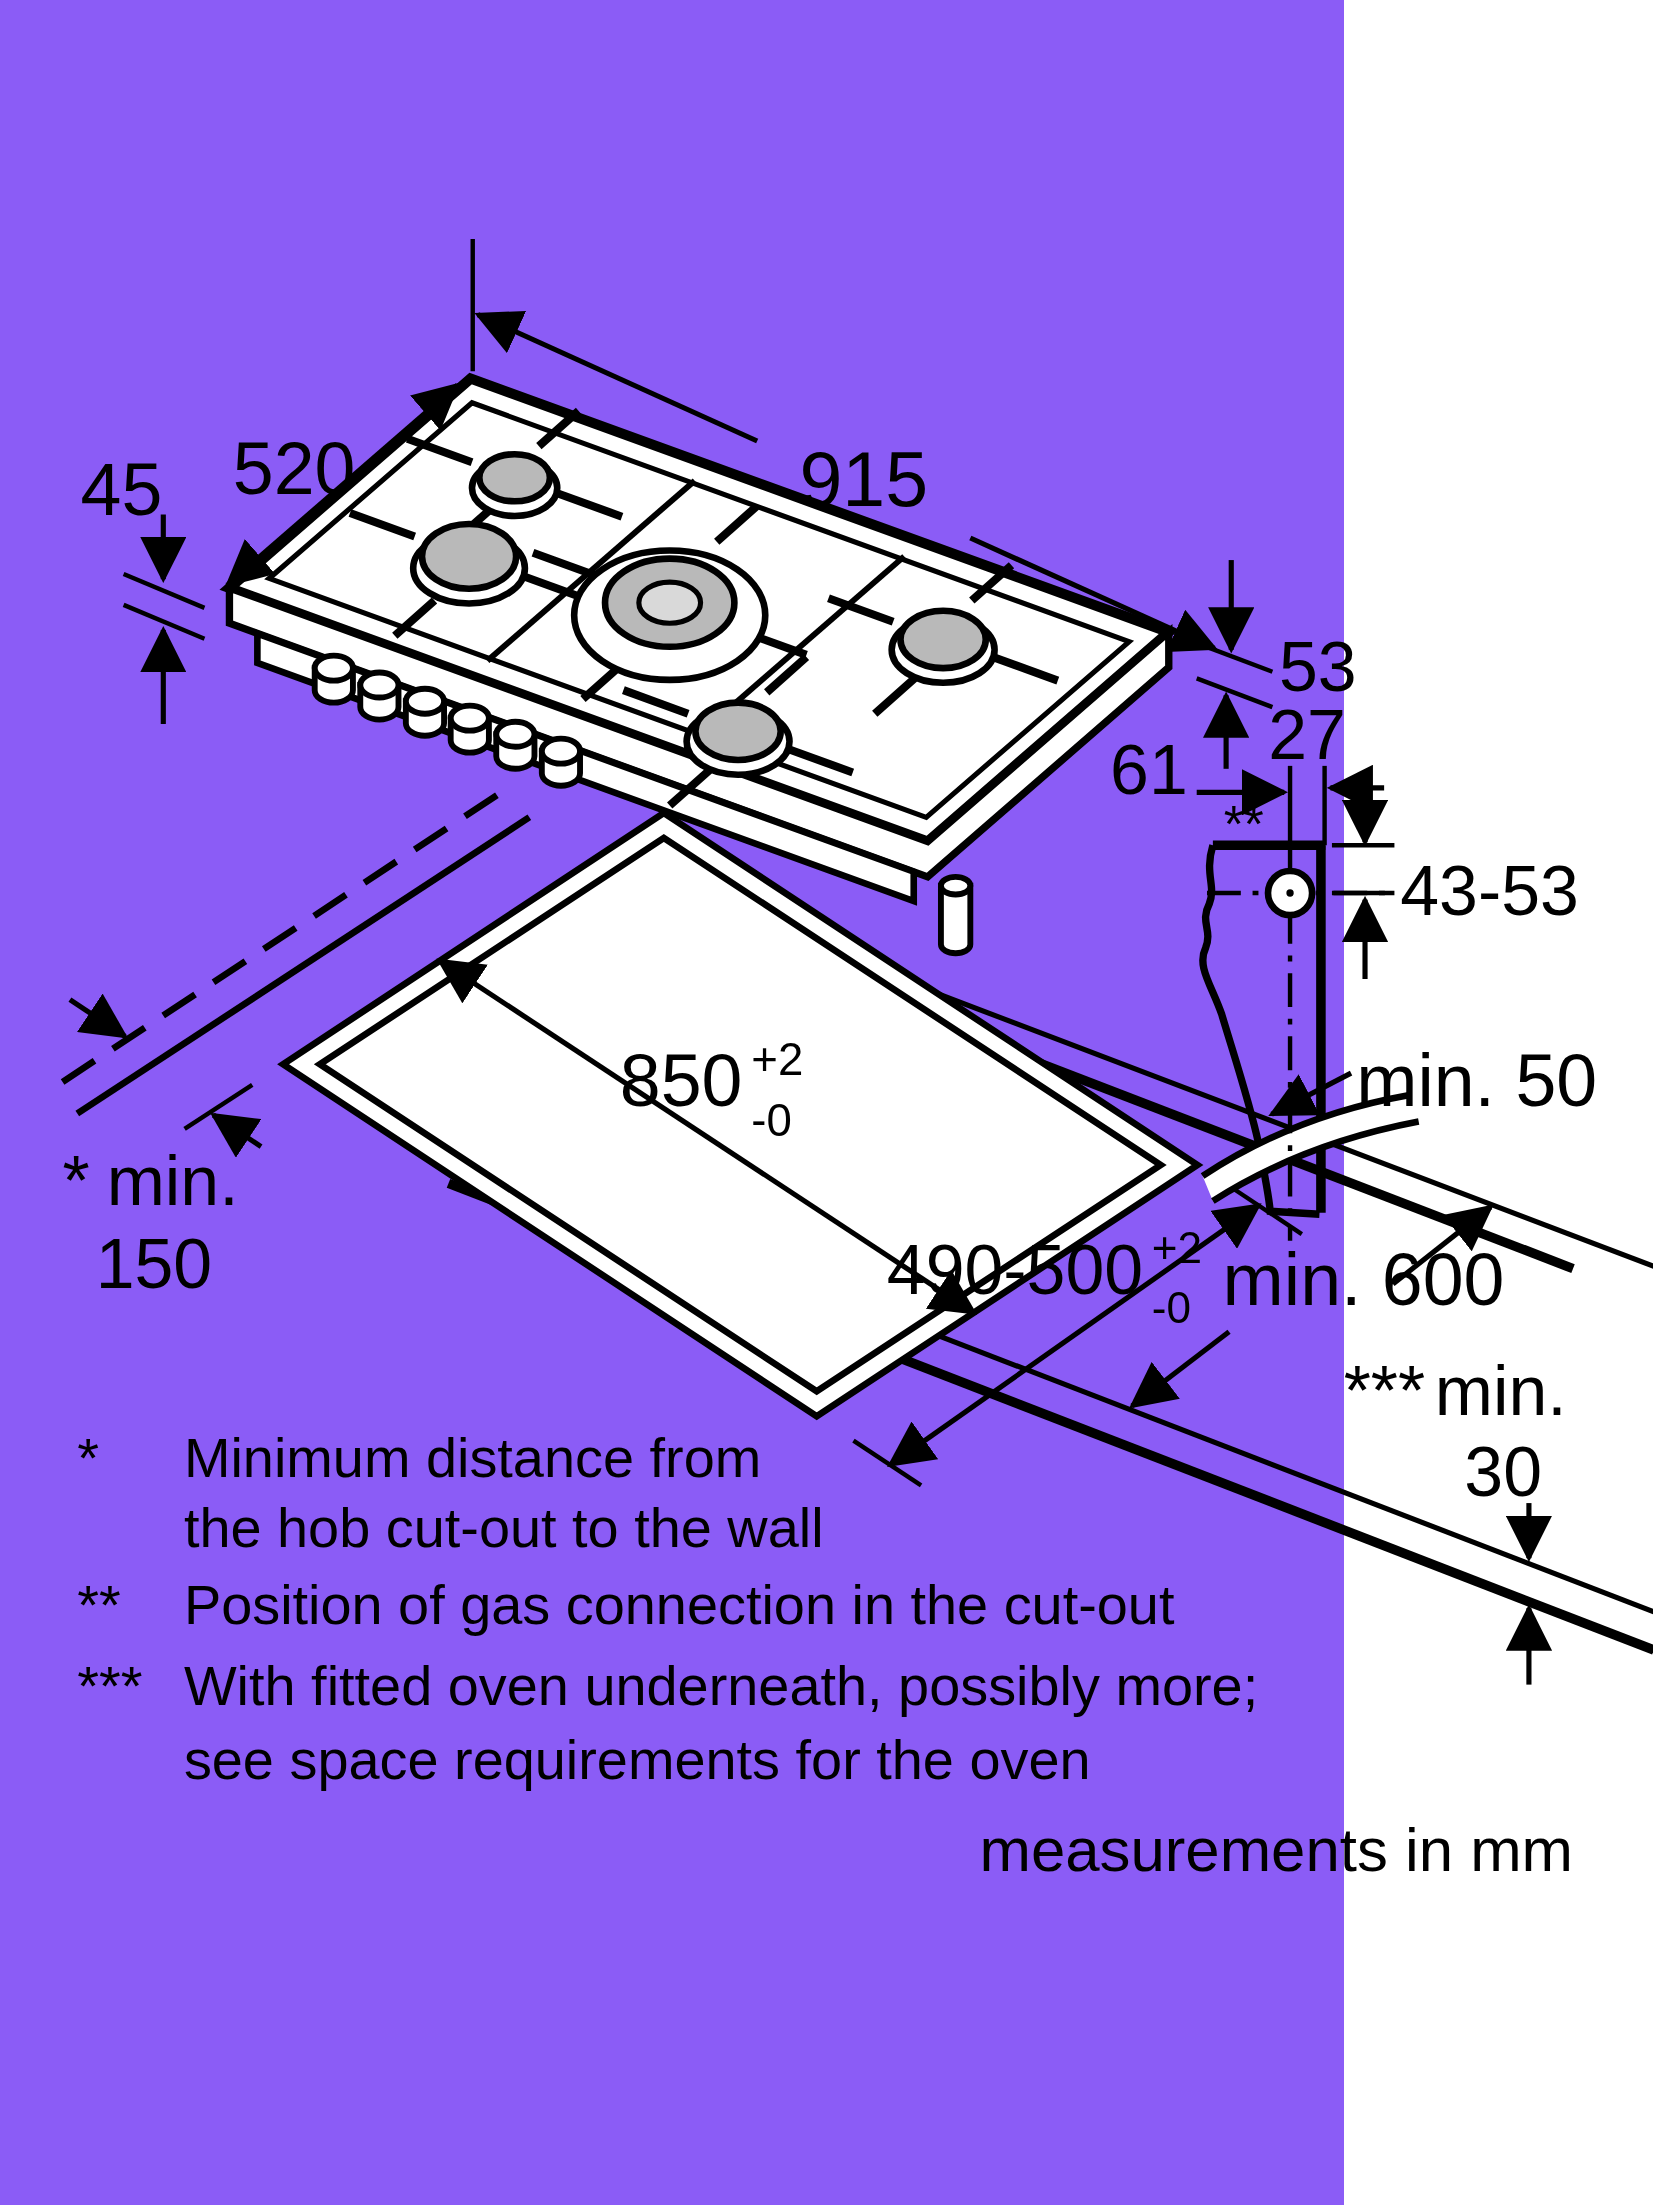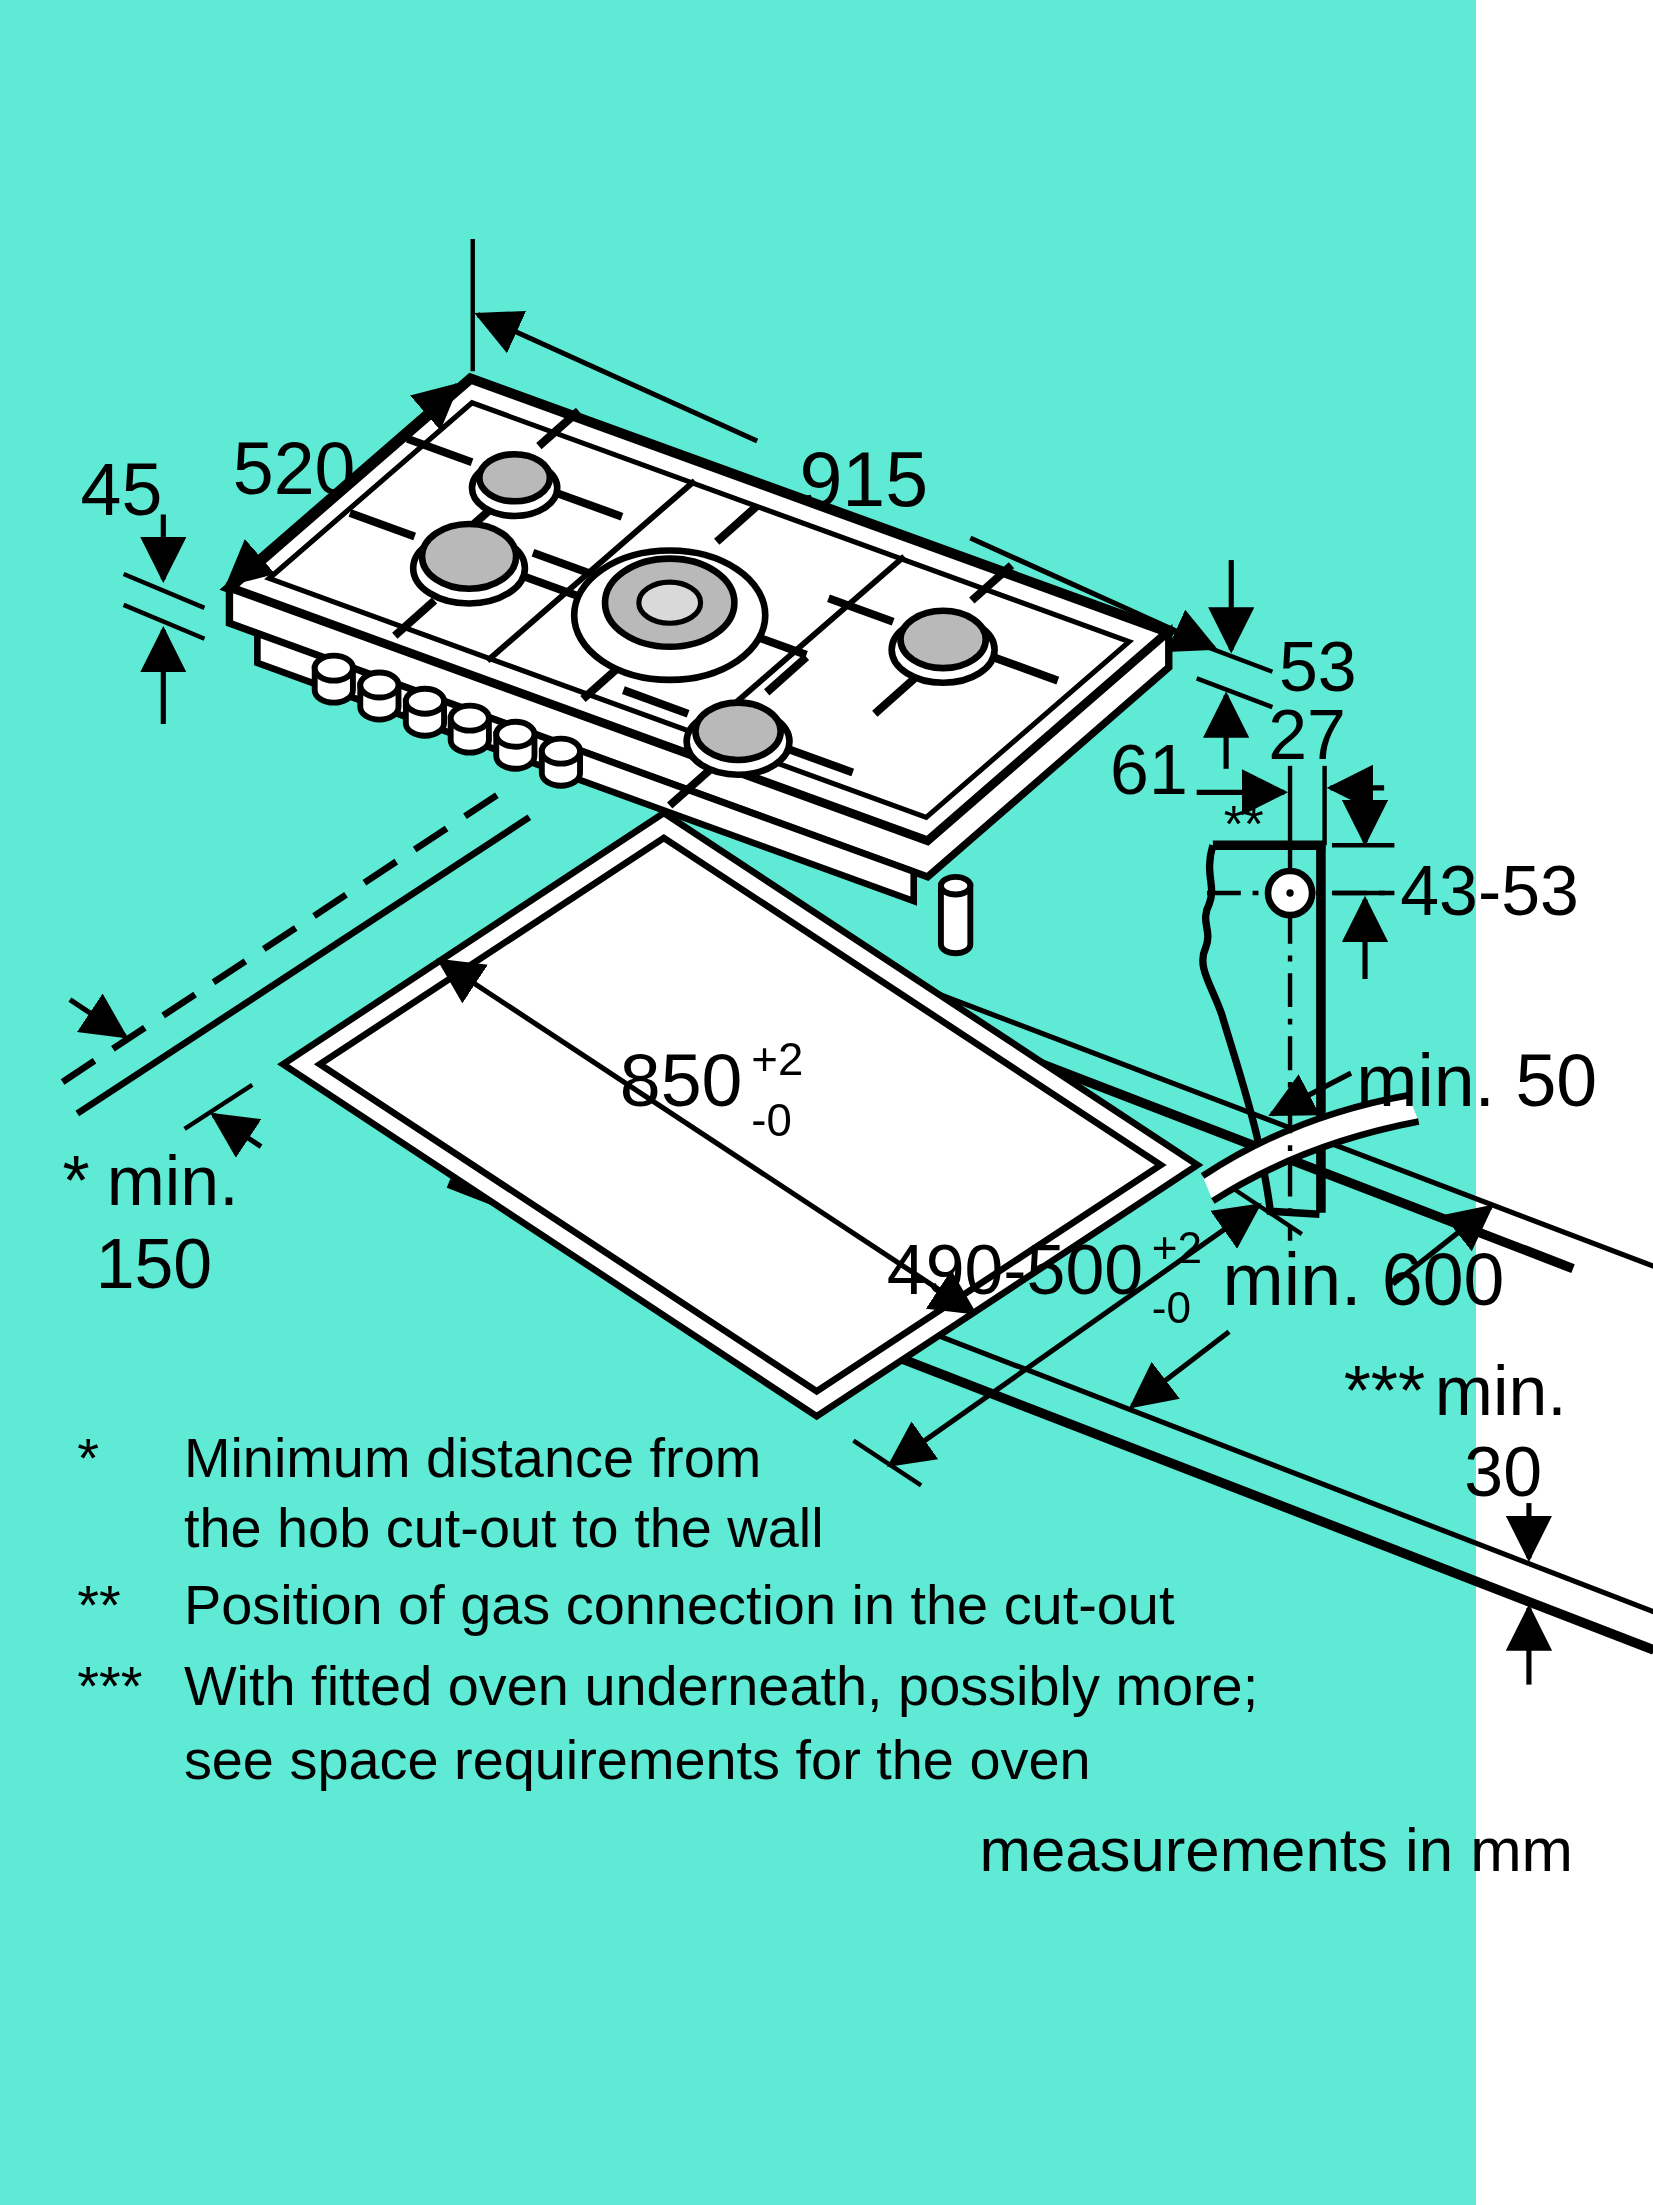--- a/index.html
+++ b/index.html
@@ -1,16 +1,16 @@
 <!DOCTYPE html>
 <html style="font-size:11.8px"><head>
 <meta charset="utf-8">
 <style>
   html,body{margin:0;padding:0;background:#ffffff;}
-  .page{width:1476px;height:2205px;background:#5eead4;position:relative;font-family:"Liberation Sans",sans-serif;}
+  .page{width:1344px;height:2205px;background:#8b5cf6;position:relative;font-family:"Liberation Sans",sans-serif;}
   svg{display:block;}
   text{fill:#000;font-family:"Liberation Sans","DejaVu Sans",sans-serif;}
   .ln{stroke:#000;fill:none;}
   .fw{fill:#fff;stroke:#000;}
   .grey{fill:#b9b9b9;stroke:#000;}
 </style>
 </head>
 <body>
 
 <div class="page">

